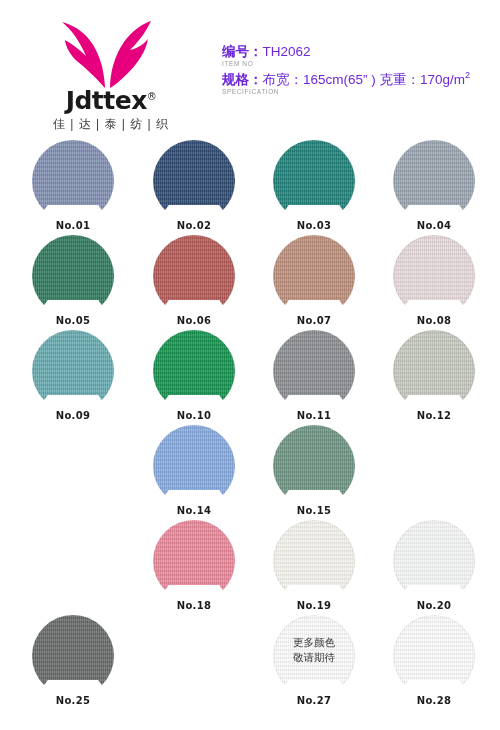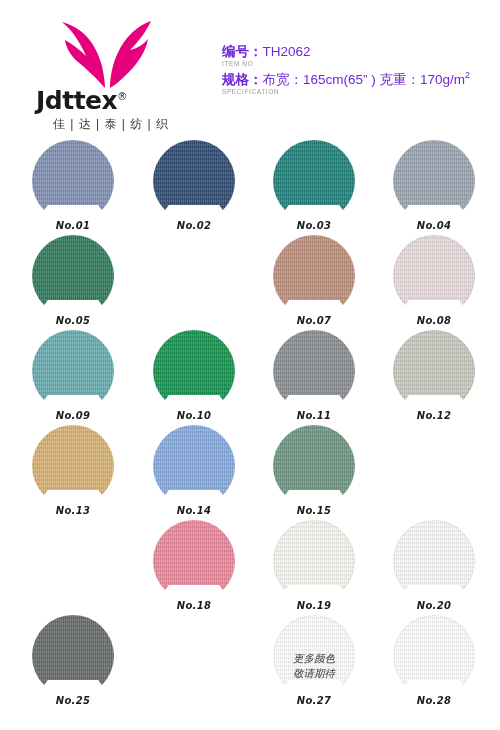--- a/index.html
+++ b/index.html
@@ -30,21 +30,21 @@
   }
   .logo-mark {
     position: absolute;
     left: 22px; top: 0;
     width: 96px; height: 72px;
   }
   .logo-wordmark {
     position: absolute;
     left: 0; top: 70px;
     width: 150px;
-    text-align: left;
+    text-align: center;
     font-family: "DejaVu Sans", sans-serif;
     font-weight: bold;
     font-size: 25px;
     letter-spacing: -0.5px;
     color: #1a1a1a;
     line-height: 1;
     white-space: nowrap;
   }
   .logo-reg {
     font-size: 10px;
@@ -82,21 +82,20 @@
     line-height: 1.3;
     margin-top: -1px;
   }
   .sup { font-size: 9px; vertical-align: super; }
 
   
   .grid {
     position: absolute;
     left: 0; top: 140px;
     width: 464px;
-    font-style: italic;
   }
   .row {
     position: relative;
     height: 95px;
     width: 500px;
   }
   .cell {
     position: absolute;
     top: 0;
     width: 82px;
@@ -153,21 +152,20 @@
   }
   .placeholder-text {
     position: absolute;
     left: 0; top: 20px;
     width: 82px;
     text-align: center;
     font-size: 10.5px;
     line-height: 15px;
     color: #3a3a3a;
     font-weight: 500;
-    margin-top: 16px;
   }
 </style>
 </head>
 <body>
 
 <div class="header">
 
   <div class="logo-block">
     <div class="logo-mark">
       <svg viewBox="0 0 96 72" width="96" height="72">
@@ -229,20 +227,27 @@
       </div>
     </div>
     <div class="row">
       <div class="cell c0">
         <div class="disc-wrap">
           <div class="disc" style="background-color: rgb(47, 122, 93);"></div>
           <div class="notch"></div>
         </div>
         <div class="label">No.05</div>
       </div>
+      <div class="cell c1">
+        <div class="disc-wrap">
+          <div class="disc" style="background-color: rgb(178, 90, 87);"></div>
+          <div class="notch"></div>
+        </div>
+        <div class="label">No.06</div>
+      </div>
       <div class="cell c2">
         <div class="disc-wrap">
           <div class="disc" style="background-color: rgb(188, 143, 125);"></div>
           <div class="notch"></div>
         </div>
         <div class="label">No.07</div>
       </div>
       <div class="cell c3">
         <div class="disc-wrap">
           <div class="disc pale" style="background-color: rgb(231, 218, 219);"></div>
@@ -275,27 +280,20 @@
       </div>
       <div class="cell c3">
         <div class="disc-wrap">
           <div class="disc pale" style="background-color: rgb(198, 201, 192);"></div>
           <div class="notch"></div>
         </div>
         <div class="label">No.12</div>
       </div>
     </div>
     <div class="row">
-      <div class="cell c0">
-        <div class="disc-wrap">
-          <div class="disc" style="background-color: rgb(214, 176, 113);"></div>
-          <div class="notch"></div>
-        </div>
-        <div class="label">No.13</div>
-      </div>
       <div class="cell c1">
         <div class="disc-wrap">
           <div class="disc" style="background-color: rgb(135, 170, 222);"></div>
           <div class="notch"></div>
         </div>
         <div class="label">No.14</div>
       </div>
       <div class="cell c2">
         <div class="disc-wrap">
           <div class="disc" style="background-color: rgb(111, 149, 131);"></div>

